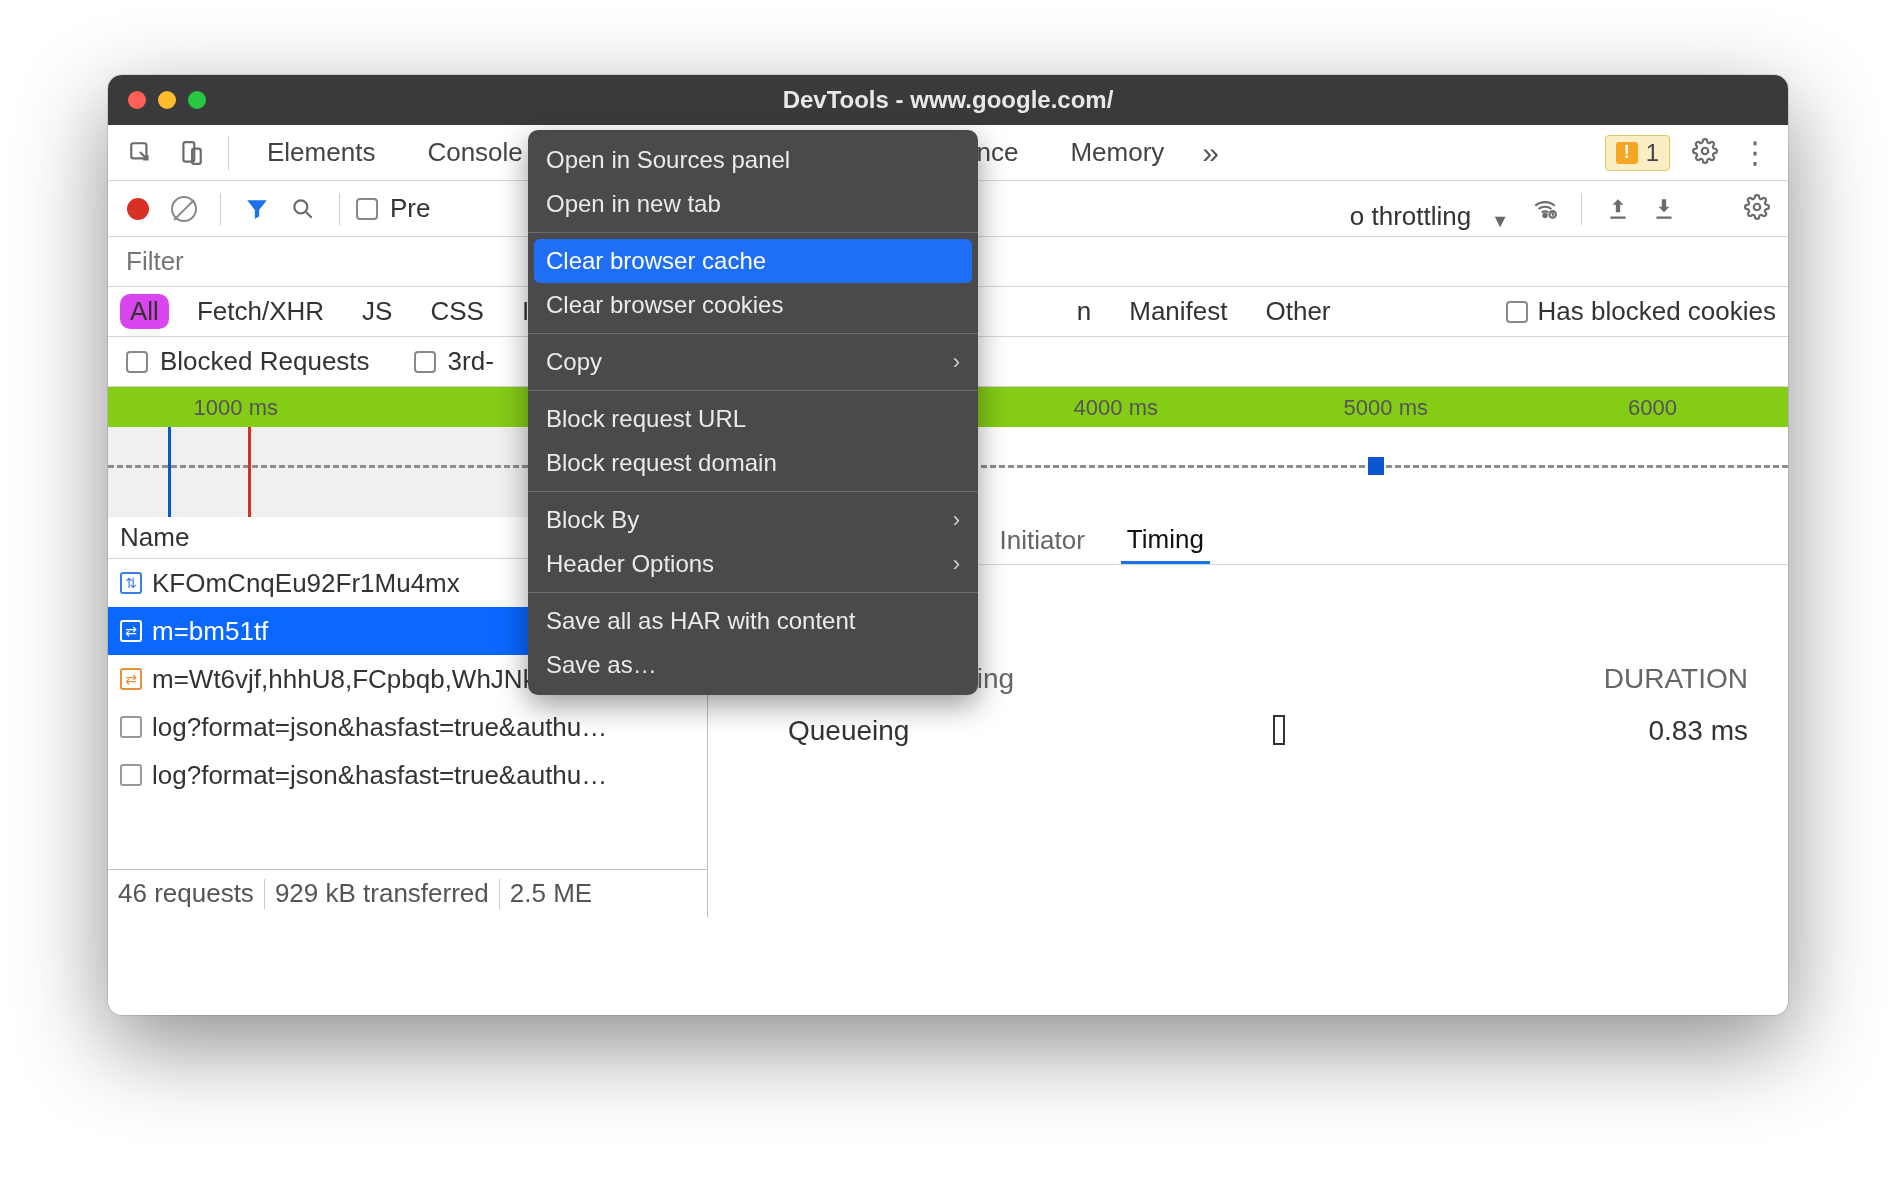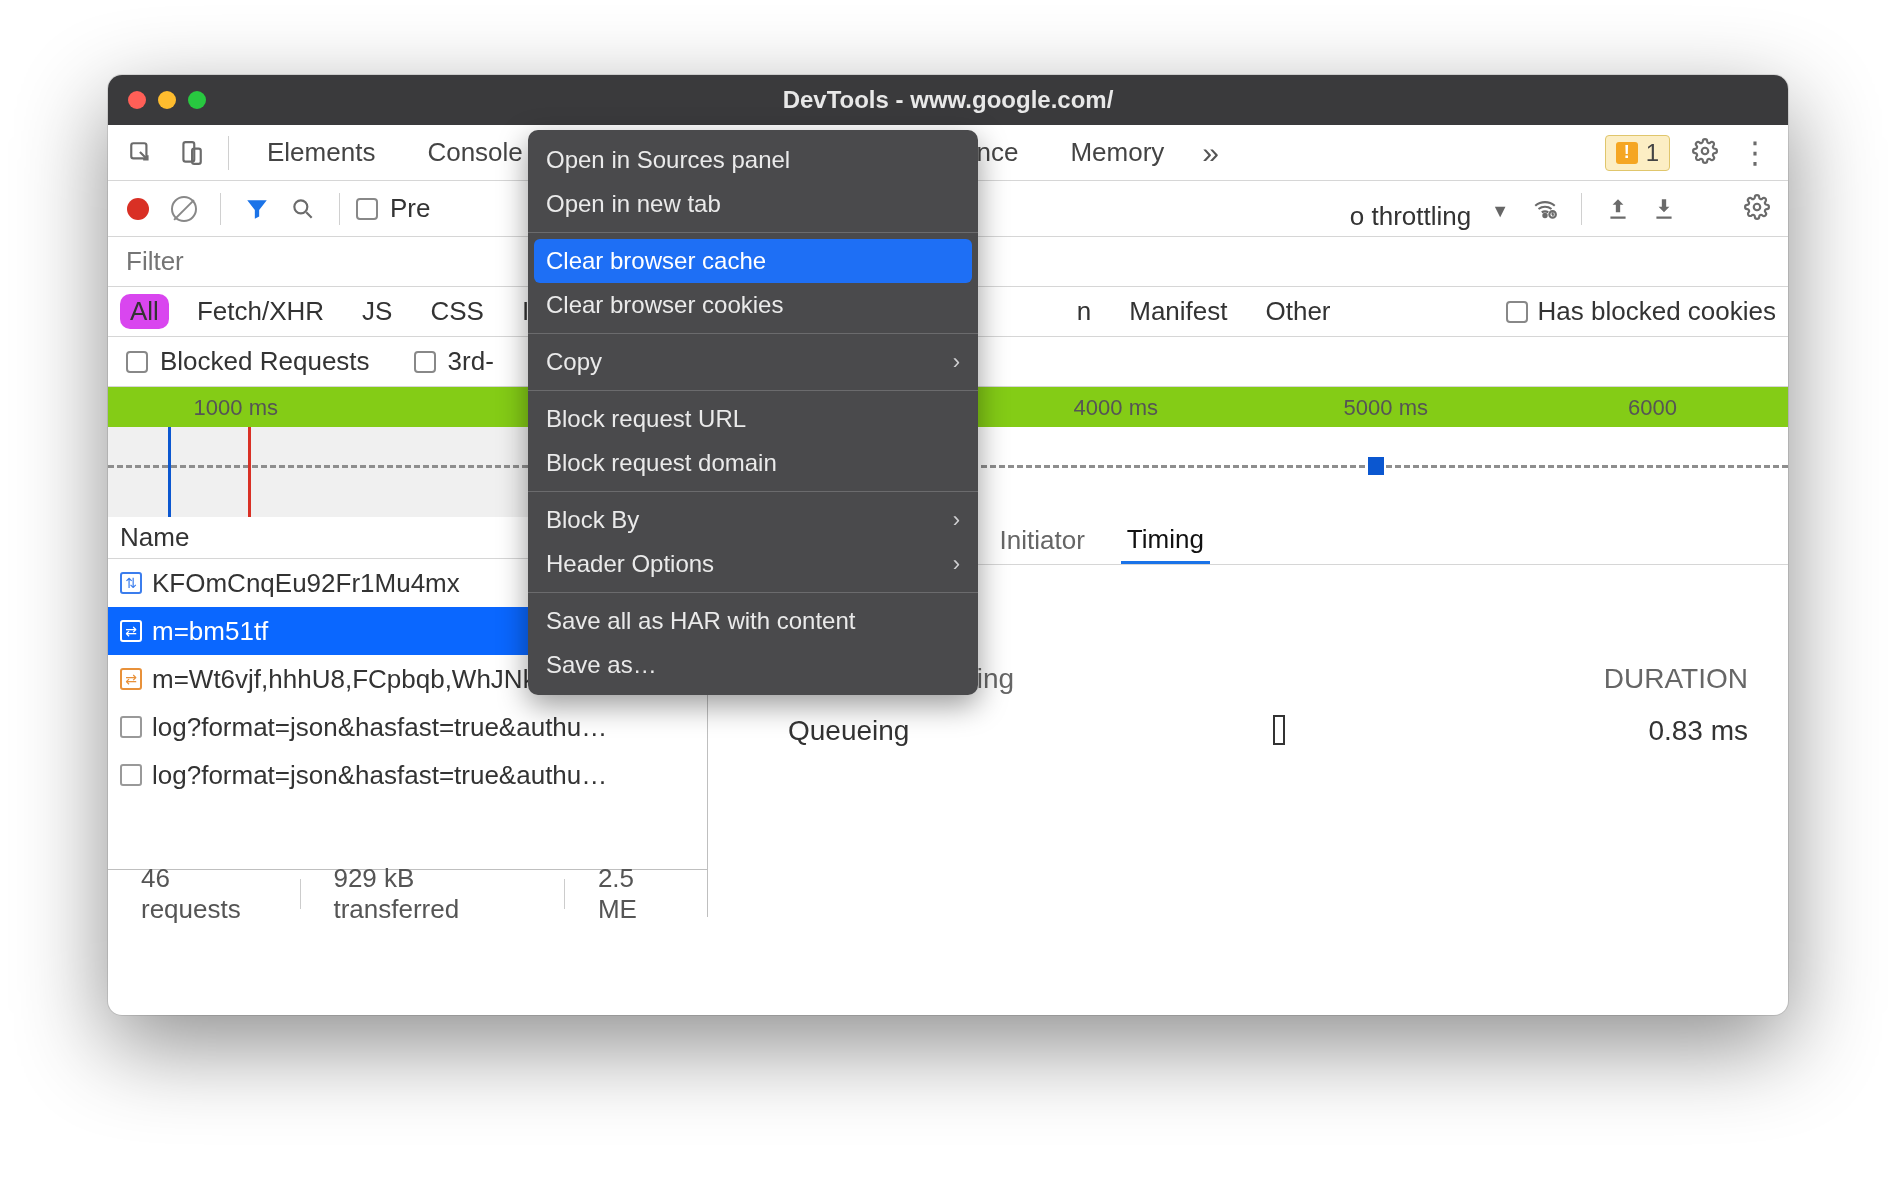--- a/index.html
+++ b/index.html
@@ -33,21 +33,21 @@
 .toolbar { height: 56px; border-bottom: 1px solid #d6d6d6; display: flex; align-items: center; padding: 0 10px; gap: 6px; }
 .tb-btn { width: 40px; height: 40px; display: flex; align-items: center; justify-content: center; cursor: pointer; }
 .record-dot { width: 22px; height: 22px; border-radius: 50%; background: #d93025; }
 .clear-ic { width: 26px; height: 26px; border: 2.5px solid #888; border-radius: 50%; position: relative; }
 .clear-ic::after { content: ""; position: absolute; left: -3px; right: -3px; top: 50%; border-top: 2.5px solid #888; transform: rotate(-45deg); }
 .filter-funnel { color: #1a73e8; }
 .search-ic svg, .filter-funnel svg, .wifi-ic svg, .upload-ic svg, .download-ic svg, .gear-icon svg, .kebab svg { width: 26px; height: 26px; }
 .tb-sep { width: 1px; height: 32px; background: #d0d0d0; margin: 0 10px; }
 .chk { width: 22px; height: 22px; border: 2px solid #888; border-radius: 4px; }
 .tb-label { font-size: 26px; color: #333; margin-left: 6px; margin-right: 20px; }
-.throt { font-size: 26px; color: #333; display: flex; align-items: flex-start; gap: 20px; padding: 0 10px; margin-top: 16px; }
+.throt { font-size: 26px; color: #333; display: flex; align-items: flex-end; gap: 20px; padding: 0 10px; margin-top: 16px; }
 .throt .caret { color: #666; font-size: 18px; }
 
 
 .filterrow { height: 50px; border-bottom: 1px solid #d6d6d6; display: flex; align-items: center; padding: 0 18px; }
 .filter-input { font-size: 26px; color: #888; border: none; outline: none; width: 100%; }
 
 
 .chiprow { height: 50px; border-bottom: 1px solid #d6d6d6; display: flex; align-items: center; padding: 0 12px; gap: 18px; font-size: 26px; color: #333; }
 .chip { padding: 2px 10px; border-radius: 10px; cursor: pointer; }
 .chip.active { background: #d946ef; }
@@ -82,21 +82,21 @@
 .detail-tabs { height: 48px; border-bottom: 1px solid #d6d6d6; display: flex; align-items: flex-start; gap: 30px; padding: 0 18px; font-size: 26px; color: #666; }
 .dtab { padding: 0 6px; height: 100%; display:flex; align-items:center; cursor:pointer; }
 .dtab.active { color: #111; border-bottom: 3px solid #1a73e8; }
 .right-body { padding: 26px 40px; font-size: 28px; color: #333; }
 .rb-row { display: flex; justify-content: space-between; padding: 10px 0; }
 .rb-label { color: #666; }
 .queue-bar { width: 12px; height: 30px; border: 2px solid #333; margin: 0 auto; }
 
 
 .statusbar { height: 48px; border-top: 1px solid #bfbfbf; display: flex; align-items: center; font-size: 26px; color: #555; }
-.statusbar span { padding: 0 33px; }
+.statusbar span { padding: 0 10px; }
 .status-sep { width: 1px; height: 30px; background: #ccc; }
 
 
 .ctx { position: absolute; left: 420px; top: 55px; width: 450px; background: #4a4a4c; border-radius: 10px; padding: 8px 0; box-shadow: 0 10px 30px rgba(0,0,0,0.4); }
 .ctx-item { height: 44px; display: flex; align-items: center; justify-content: space-between; padding: 0 18px; font-size: 24px; color: #eaeaea; cursor: pointer; }
 .ctx-item.hi { background: #1e6ff5; color: #fff; border-radius: 6px; margin: 0 6px; padding: 0 12px; }
 .ctx-sep { height: 1px; background: #6b6b6d; margin: 6px 0; }
 .ctx-arrow { font-size: 22px; color: #cfcfd1; }
 </style>
 </head>

